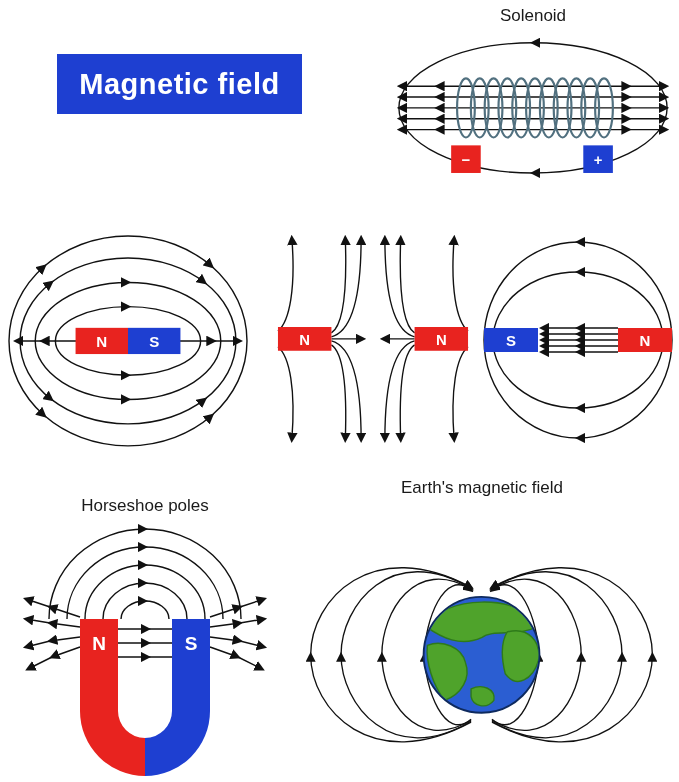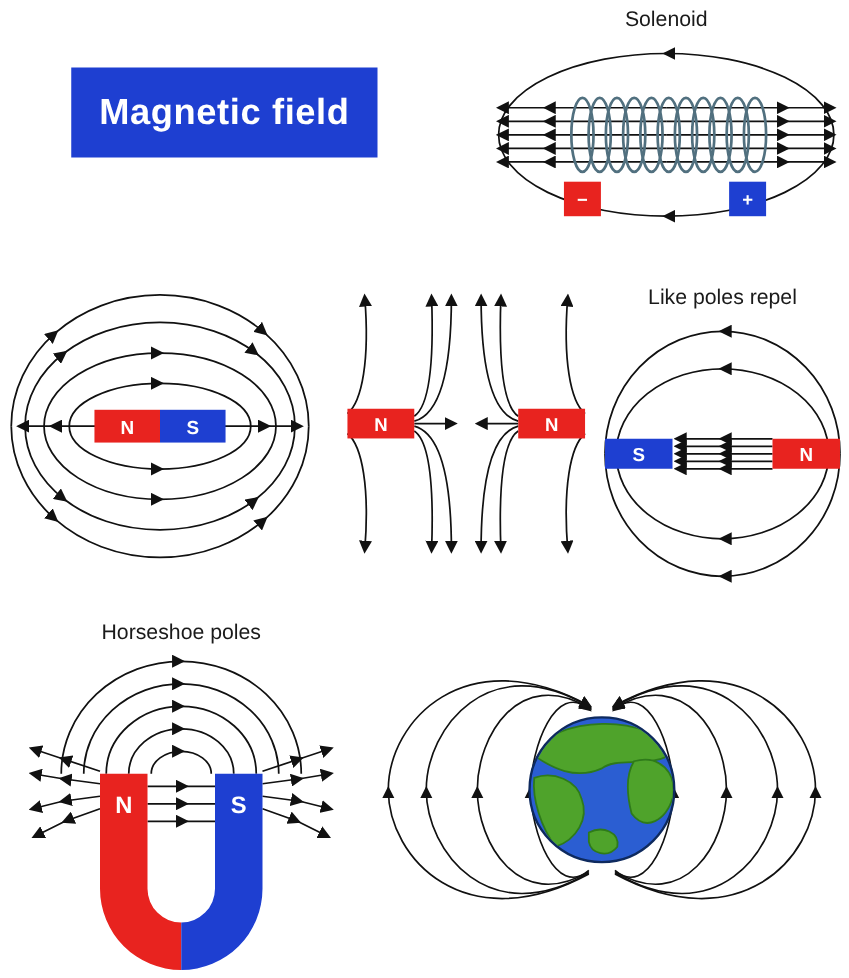--- a/index.html
+++ b/index.html
@@ -16,21 +16,21 @@
   .coil{fill:none;stroke:var(--coil,#51707f);stroke-width:2.2;}
   .red{fill:var(--red,#e8231f);}
   .blue{fill:var(--blue,#1e3fd1);}
   .pole{font-family:"Liberation Sans","DejaVu Sans",sans-serif;font-weight:bold;
         font-size:15px;fill:#fff;text-anchor:middle;}
   .pole-lg{font-size:19px;}
   .ocean{fill:var(--ocean,#2b5ed2);stroke:#0e2a5e;stroke-width:2;}
   .land{fill:var(--land,#4fa32b);stroke:var(--land_edge,#2e7a1a);stroke-width:1.5;}
   .arrowhead{fill:var(--line,#111);}
   
-  #banner{left:57px;top:54px;width:245px;height:72px;}
+  #banner{left:57px;top:54px;width:245px;height:60px;}
   #panel-solenoid{left:388px;top:4px;width:286px;}
   #panel-bar{left:6px;top:226px;width:240px;}
   #panel-unlike{left:272px;top:226px;width:198px;}
   #panel-like{left:478px;top:226px;width:196px;}
   #panel-horseshoe{left:18px;top:494px;width:250px;}
   #panel-earth{left:302px;top:476px;width:356px;}
 </style>
 </head>
 <body>
 
@@ -140,21 +140,20 @@
       <g>
         <rect class="red" x="4" y="100" width="54" height="24"></rect>
         <rect class="red" x="142" y="100" width="54" height="24"></rect>
         <text class="pole" x="31" y="118">N</text>
         <text class="pole" x="169" y="118">N</text>
       </g>
     </svg>
   </figure>
 
   <figure class="panel" id="panel-like">
-    <figcaption class="panel-label">Like poles repel</figcaption>
     <svg viewBox="0 0 196 225">
       <defs>
         <marker id="m-lik" viewBox="0 0 10 10" refX="7" refY="5" markerWidth="7.5" markerHeight="7.5" orient="auto">
           <path class="arrowhead" d="M0 0L10 5L0 10z"></path>
         </marker>
       </defs>
       <g>
         <path class="fl" d="M183 112 A85 68 0 0 0 98 44 A85 68 0 0 0 13 112" marker-mid="url(#m-lik)"></path>
         <path class="fl" d="M183 112 A85 68 0 0 1 98 180 A85 68 0 0 1 13 112" marker-mid="url(#m-lik)"></path>
         <path class="fl" d="M192 112 A94 98 0 0 0 98 14 A94 98 0 0 0 4 112" marker-mid="url(#m-lik)"></path>
@@ -203,20 +202,21 @@
       <g>
         <path class="red" d="M60 100 L98 100 L98 192 A27 27 0 0 0 125 219 L125 257 A65 65 0 0 1 60 192 Z"></path>
         <path class="blue" d="M152 100 L190 100 L190 192 A65 65 0 0 1 125 257 L125 219 A27 27 0 0 0 152 192 Z"></path>
         <text class="pole pole-lg" x="79" y="131">N</text>
         <text class="pole pole-lg" x="171" y="131">S</text>
       </g>
     </svg>
   </figure>
 
   <figure class="panel" id="panel-earth">
+    <figcaption class="panel-label">Earth's magnetic field</figcaption>
     <svg viewBox="0 0 375 290">
       <defs>
         <marker id="m-ear" viewBox="0 0 10 10" refX="7" refY="5" markerWidth="7.5" markerHeight="7.5" orient="auto">
           <path class="arrowhead" d="M0 0L10 5L0 10z"></path>
         </marker>
         <clipPath id="earthClip">
             <circle cx="187" cy="162" r="60"></circle>
           </clipPath>
       </defs>
       <g>

